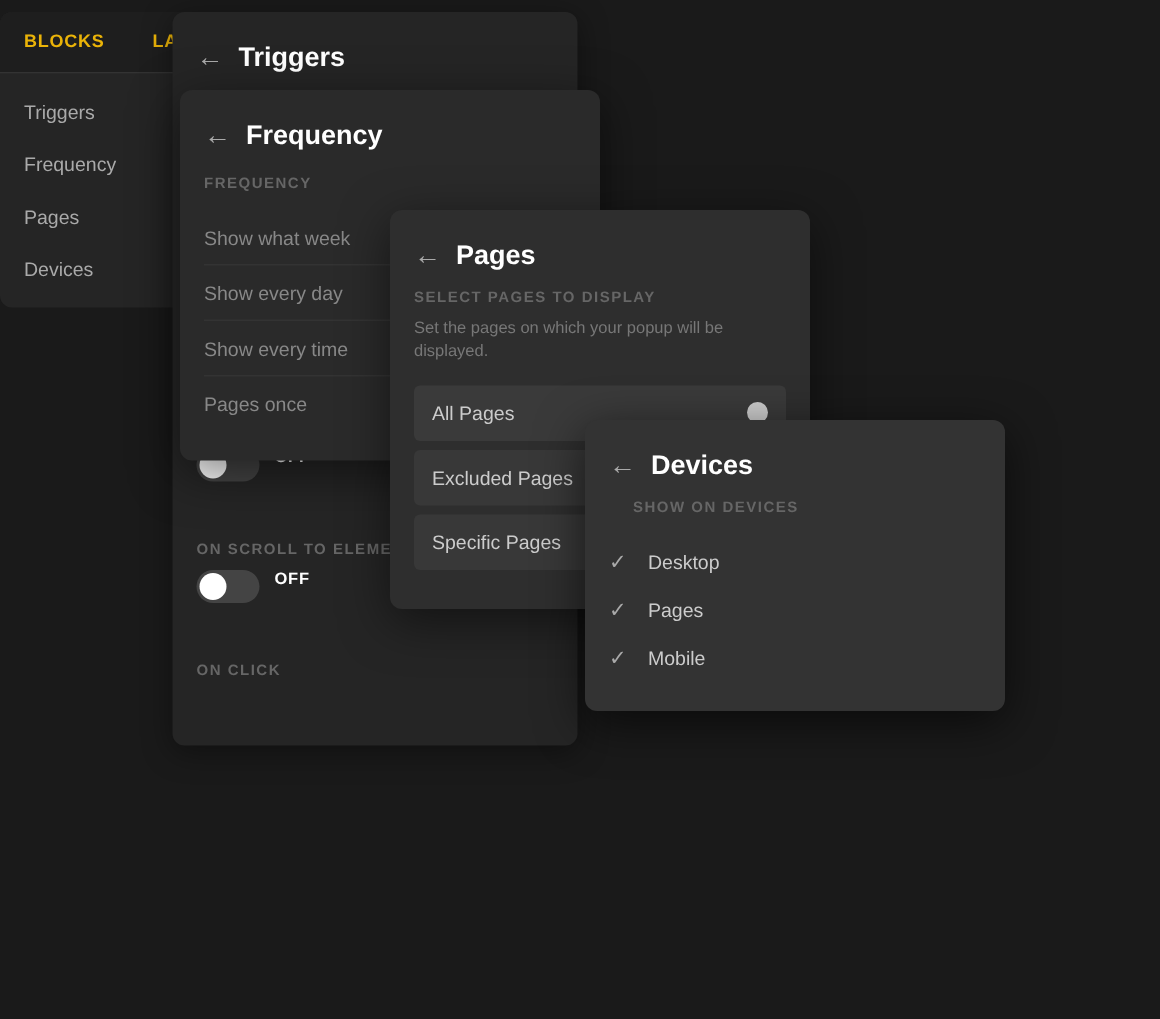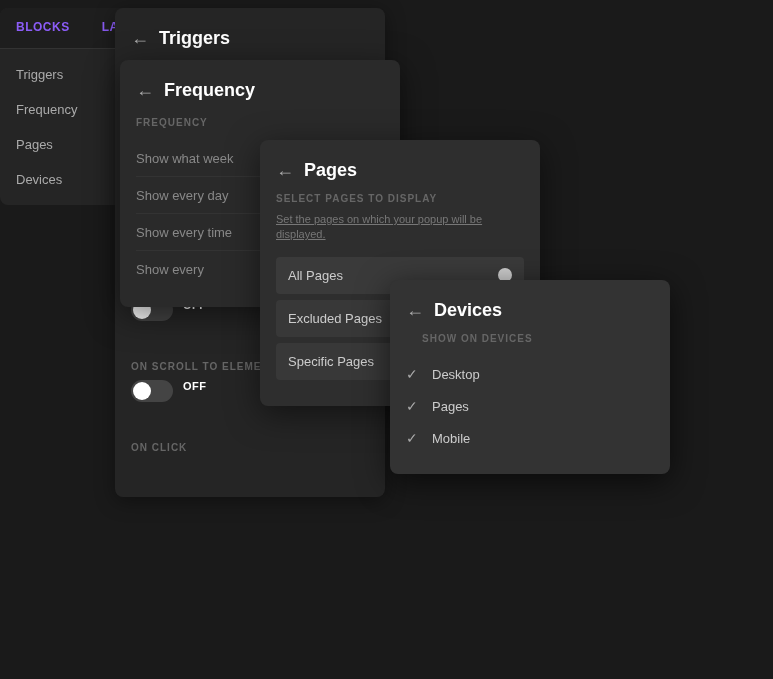--- a/index.html
+++ b/index.html
@@ -25,21 +25,21 @@
     }
     .tab-bar {
       display: flex;
       background: #1e1e1e;
       border-bottom: 1px solid #333;
     }
     .tab-item {
       padding: 12px 16px;
       font-size: 12px;
       font-weight: 600;
-      color: #8b5cf6;
+      color: #eab308;
       cursor: pointer;
       letter-spacing: 0.5px;
       text-transform: uppercase;
     }
     .tab-item.active {
       color: #e44c4c;
       border-bottom: 2px solid #e44c4c;
     }
     .panel-header {
       display: flex;
@@ -175,21 +175,20 @@
       overflow: hidden;
       z-index: 3;
       padding: 20px 16px;
       box-shadow: 0 8px 32px rgba(0,0,0,0.5);
     }
     .pages-description {
       font-size: 11px;
       color: #777;
       margin-bottom: 14px;
       line-height: 1.4;
-      text-decoration: underline;
     }
     .pages-option {
       display: flex;
       align-items: center;
       justify-content: space-between;
       padding: 11px 12px;
       font-size: 13px;
       color: #ccc;
       background: #383838;
       border-radius: 4px;
@@ -332,21 +331,21 @@
   </div>
   <div class="freq-option">
     <span>Show every day</span>
     <div class="radio-circle"></div>
   </div>
   <div class="freq-option">
     <span>Show every time</span>
     <div class="radio-circle"></div>
   </div>
   <div class="freq-option">
-    <span>Show every</span>
+    <span>Pages once</span>
     <div class="radio-circle"></div>
   </div>
 </div>
 
 <div class="panel-pages">
   <div class="panel-header">
     <span class="back-arrow">←</span>
     <span class="panel-title">Pages</span>
   </div>
 

